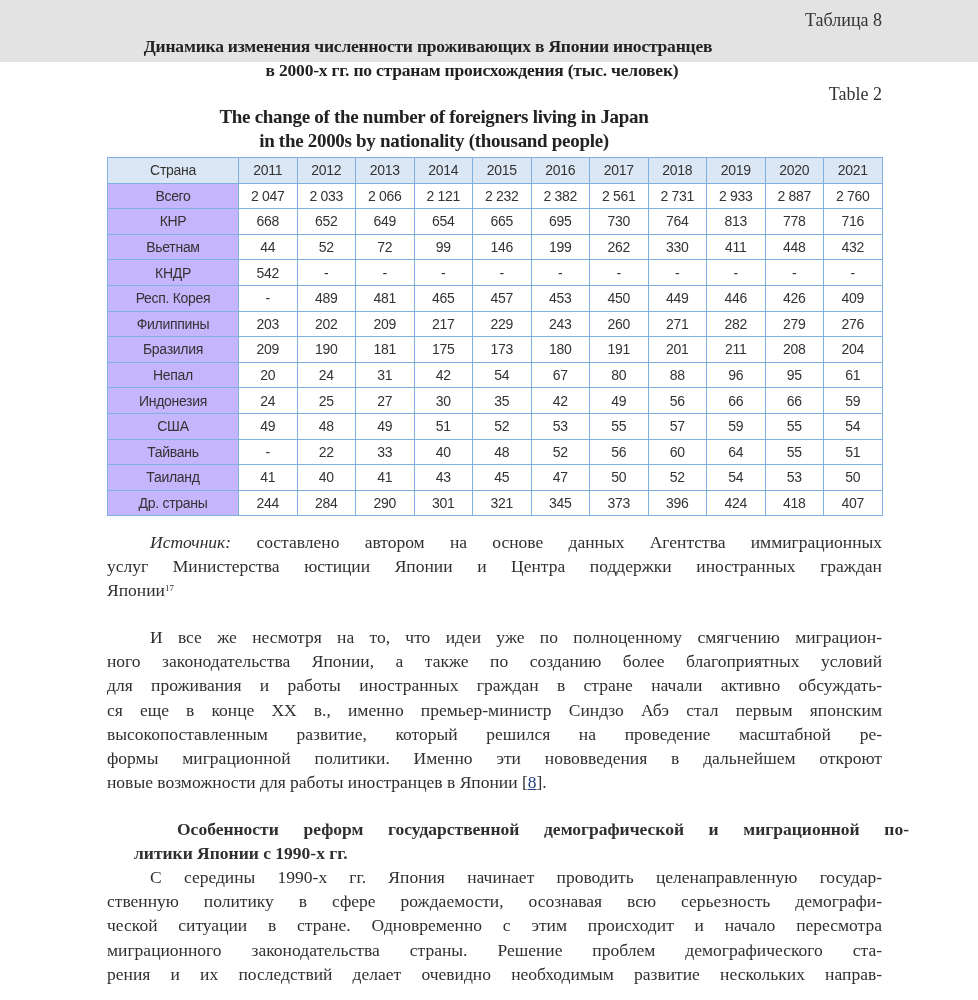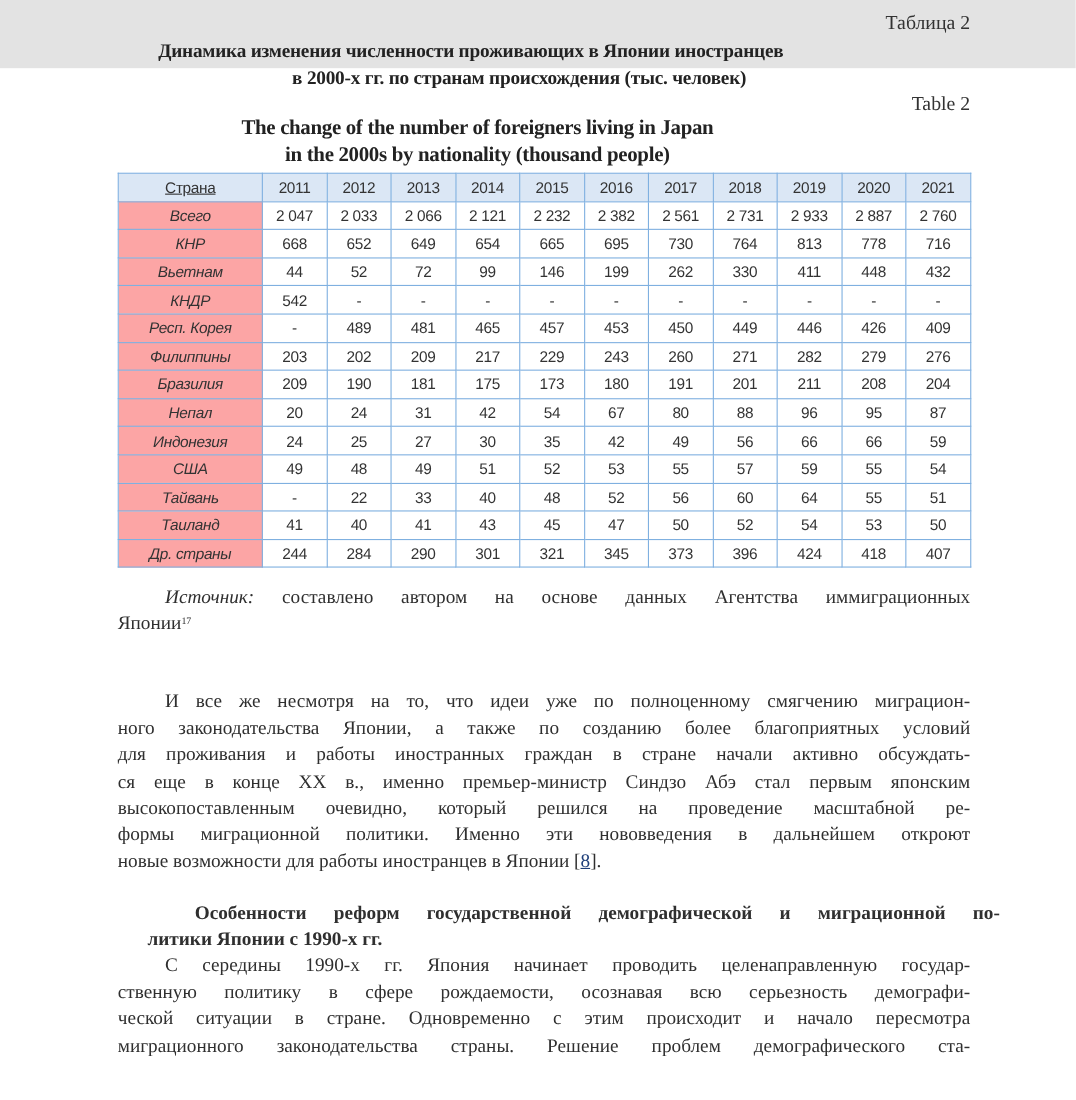--- a/index.html
+++ b/index.html
@@ -19,52 +19,52 @@
     border-collapse: collapse;
     font-family: "Liberation Sans", "DejaVu Sans", sans-serif;
     font-size: 14px; color: #333;
   }
   table.data td, table.data th {
     border: 1.5px solid #7fb0e0;
     height: 24.6px; padding: 0; text-align: center; font-weight: normal;
     letter-spacing: -0.3px;
   }
   table.data th { background: #dbe7f5; }
-  table.data td.country { background: #fca5a5; width: 130px; font-style: italic; }
+  table.data td.country { background: #c4b5fd; width: 130px; }
   table.data td.val, table.data th.year { width: 57.5px; }
 
   .para {
     position: absolute; left: 107px; width: 775px;
     font-size: 17.5px; line-height: 24.2px; color: #2f2f2f;
     text-align: justify; text-align-last: left;
   }
   .para .line { display: block; white-space: nowrap; text-align: justify; text-align-last: justify; }
   .para .line.last { text-align-last: left; }
   .indent { padding-left: 43px; }
   .src-label { font-style: italic; }
   sup { font-size: 9px; vertical-align: top; position: relative; top: -2px; }
   .ref { color: #1f3f7a; text-decoration: underline; }
   .bold { font-weight: bold; }
 </style>
 </head>
 <body>
 
 <div class="top-band"></div>
 
-<div class="abs tlabel" style="top:10px;">Таблица 2</div>
+<div class="abs tlabel" style="top:10px;">Таблица 8</div>
 <div class="abs ttitle" style="top:36px;">Динамика изменения численности проживающих в Японии иностранцев</div>
 <div class="abs ttitle" style="top:60px;padding-left:44px;">в 2000-х гг. по странам происхождения (тыс. человек)</div>
 <div class="abs tlabel" style="top:84px;font-family:Liberation Serif, serif;">Table 2</div>
 <div class="abs etitle" style="top:106px;">The change of the number of foreigners living in Japan</div>
 <div class="abs etitle" style="top:130px;">in the 2000s by nationality (thousand people)</div>
 
 <table class="data">
   <thead>
     <tr>
-      <th style="width:130px;text-decoration:underline;">Страна</th>
+      <th style="width:130px;">Страна</th>
       <th class="year">2011</th>
       <th class="year">2012</th>
       <th class="year">2013</th>
       <th class="year">2014</th>
       <th class="year">2015</th>
       <th class="year">2016</th>
       <th class="year">2017</th>
       <th class="year">2018</th>
       <th class="year">2019</th>
       <th class="year">2020</th>
@@ -175,21 +175,21 @@
         <td class="val">20</td>
         <td class="val">24</td>
         <td class="val">31</td>
         <td class="val">42</td>
         <td class="val">54</td>
         <td class="val">67</td>
         <td class="val">80</td>
         <td class="val">88</td>
         <td class="val">96</td>
         <td class="val">95</td>
-        <td class="val">87</td>
+        <td class="val">61</td>
       </tr>
       <tr>
         <td class="country">Индонезия</td>
         <td class="val">24</td>
         <td class="val">25</td>
         <td class="val">27</td>
         <td class="val">30</td>
         <td class="val">35</td>
         <td class="val">42</td>
         <td class="val">49</td>
@@ -252,36 +252,38 @@
         <td class="val">396</td>
         <td class="val">424</td>
         <td class="val">418</td>
         <td class="val">407</td>
       </tr>
     </tbody>
 </table>
 
 <div class="para" style="top:530px;">
   <span class="line indent"><span class="src-label">Источник:</span><span> составлено автором на основе данных Агентства иммиграционных</span></span>
+  <span class="line">услуг Министерства юстиции Японии и Центра поддержки иностранных граждан</span>
   <span class="line last"><span>Японии</span><sup>17</sup></span>
 </div>
 
 <div class="para" style="top:625px;">
   <span class="line indent">И все же несмотря на то, что идеи уже по полноценному смягчению миграцион-</span>
   <span class="line">ного законодательства Японии, а также по созданию более благоприятных условий</span>
   <span class="line">для проживания и работы иностранных граждан в стране начали активно обсуждать-</span>
   <span class="line">ся еще в конце XX в., именно премьер-министр Синдзо Абэ стал первым японским</span>
-  <span class="line">высокопоставленным очевидно, который решился на проведение масштабной ре-</span>
+  <span class="line">высокопоставленным развитие, который решился на проведение масштабной ре-</span>
   <span class="line">формы миграционной политики. Именно эти нововведения в дальнейшем откроют</span>
   <span class="line last"><span>новые возможности для работы иностранцев в Японии [</span><a class="ref">8</a><span>].</span></span>
 </div>
 
 <div class="para bold" style="top:817px;margin-left:27px;">
   <span class="line indent">Особенности реформ государственной демографической и миграционной по-</span>
   <span class="line last">литики Японии с 1990-х гг.</span>
 </div>
 
 <div class="para" style="top:865px;">
   <span class="line indent">С середины 1990-х гг. Япония начинает проводить целенаправленную государ-</span>
   <span class="line">ственную политику в сфере рождаемости, осознавая всю серьезность демографи-</span>
   <span class="line">ческой ситуации в стране. Одновременно с этим происходит и начало пересмотра</span>
   <span class="line">миграционного законодательства страны. Решение проблем демографического ста-</span>
+  <span class="line">рения и их последствий делает очевидно необходимым развитие нескольких направ-</span>
 </div>
 
 </body></html>

